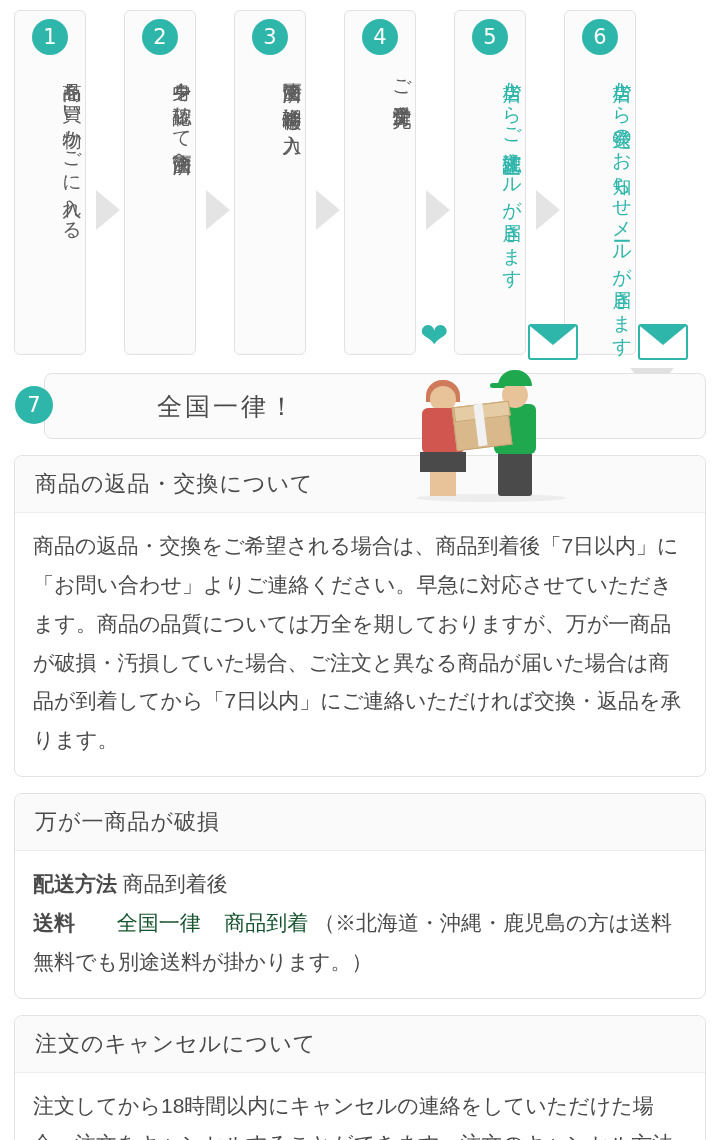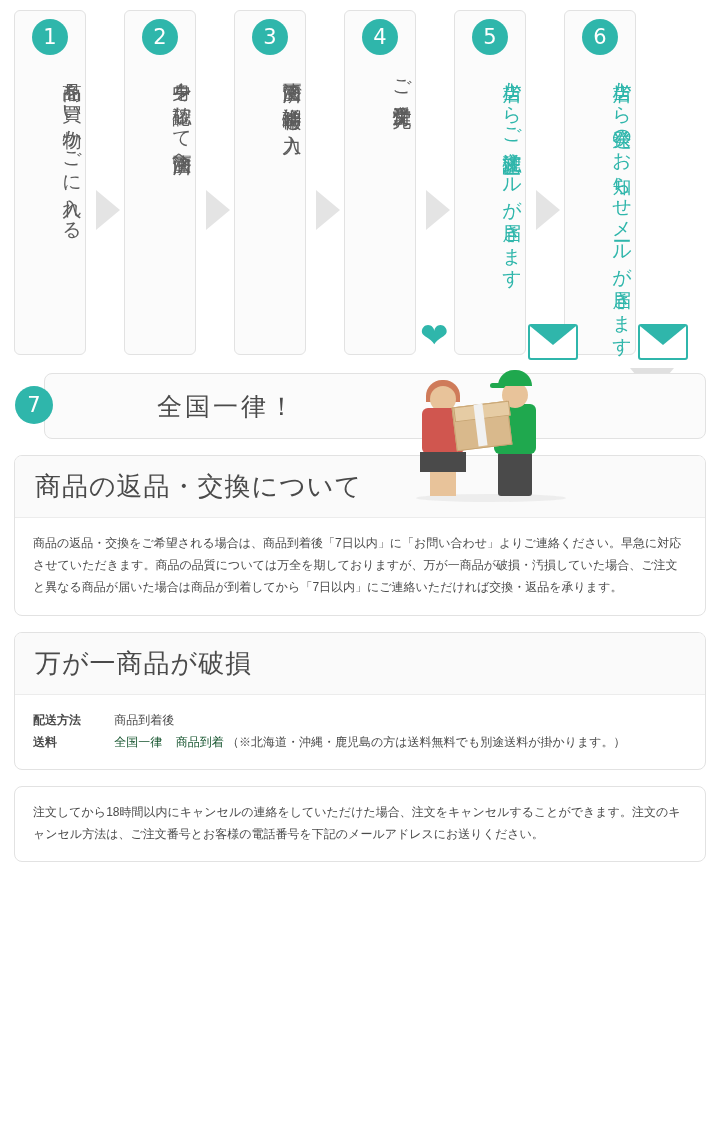--- a/index.html
+++ b/index.html
@@ -134,27 +134,27 @@
     margin:16px 14px 0 14px;
     border:1px solid #e2e2e2;
     border-radius:8px;
     background:#ffffff;
     overflow:hidden;
   }
   .panel-head{
     background:#fafafa;
     border-bottom:1px solid #ececec;
     padding:13px 20px;
-    font-size:26px;
+    font-size:22px;
     letter-spacing:1px;
     color:#4a4a4a;
   }
   .panel-body{
     padding:14px 18px 16px 18px;
-    font-size:12px;
+    font-size:21px;
     line-height:1.85;
     color:#4a4a4a;
   }
   .panel-body p{margin:0;}
   .kvrow{margin:0;}
   .kv-label{display:inline-block;min-width:78px;font-weight:bold;}
   .teal-text{color:#14532d;}
   .notice{color:#2fb6ab;}
 </style>
 </head>
@@ -248,18 +248,19 @@
         <span class="kv-label">送料</span>
         <span class="teal-text">全国一律</span>
         <span>&nbsp;&nbsp;</span>
         <span class="teal-text">商品到着</span>
         <span>（※北海道・沖縄・鹿児島の方は送料無料でも別途送料が掛かります。）</span>
       </p>
     </div>
   </div>
 
   <div class="panel">
+    <div class="panel-head">注文のキャンセルについて</div>
     <div class="panel-body">
       <p>注文してから18時間以内にキャンセルの連絡をしていただけた場合、注文をキャンセルすることができます。注文のキャンセル方法は、ご注文番号とお客様の電話番号を下記のメールアドレスにお送りください。</p>
     </div>
   </div>
 
 </div>
 
 </body></html>

